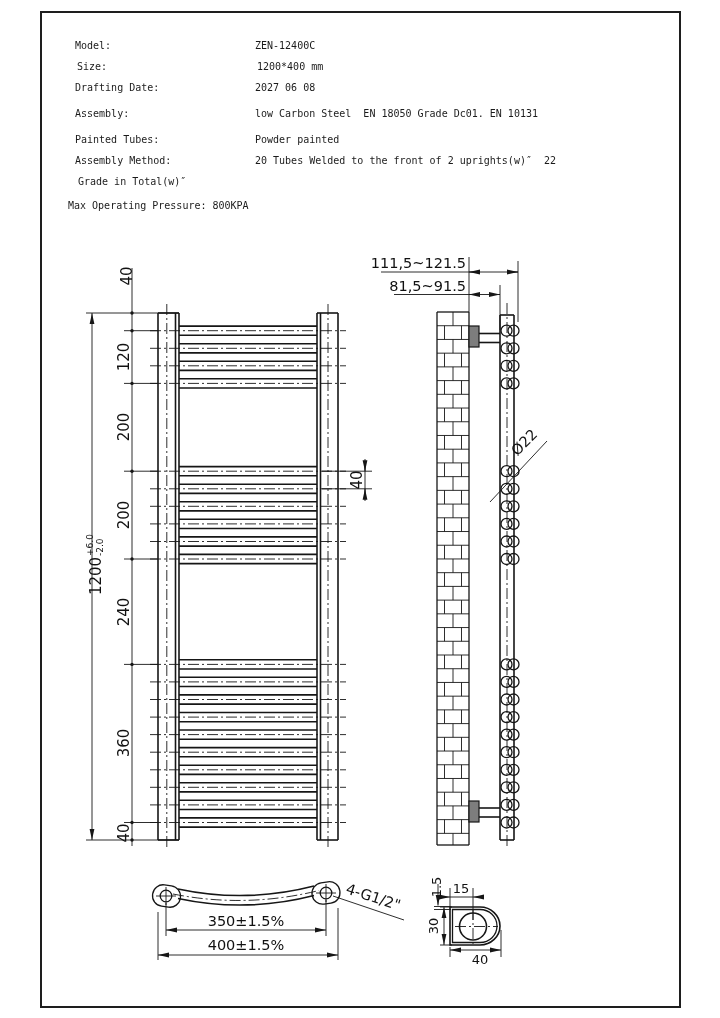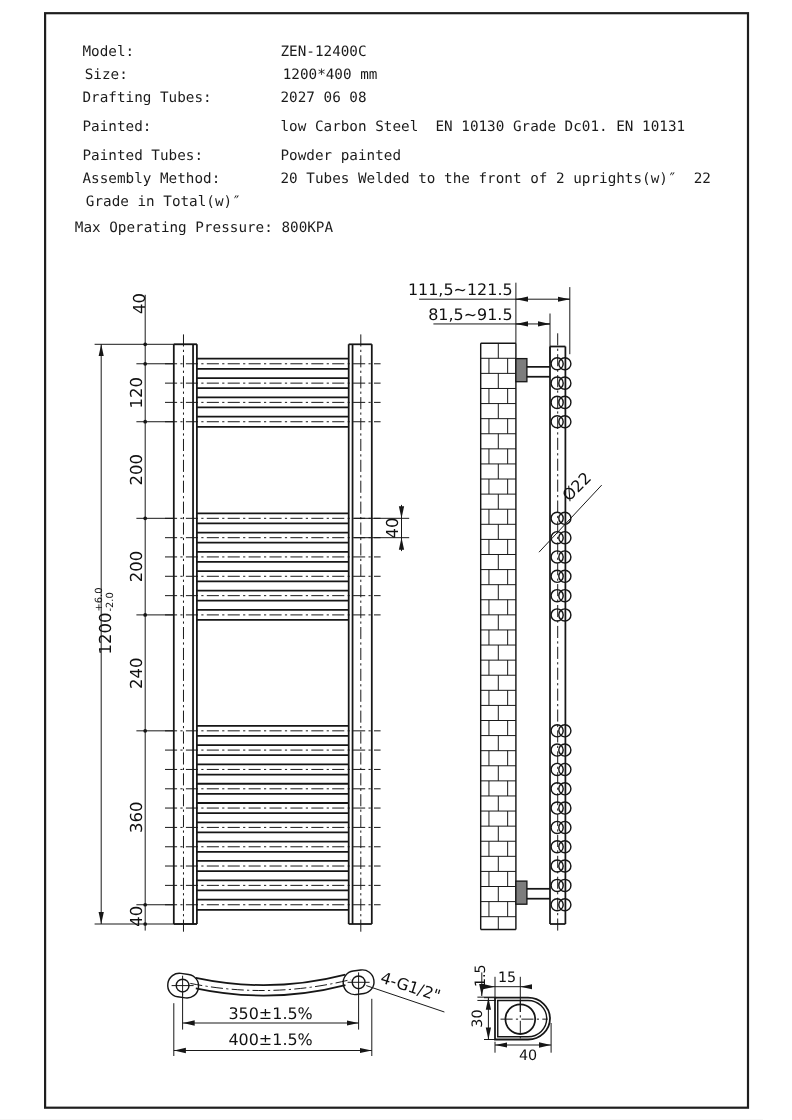--- a/index.html
+++ b/index.html
@@ -1,20 +1,20 @@
 <!DOCTYPE html>
 <html><head>
 <meta charset="utf-8">
 <style>
   html,body{margin:0;padding:0;background:#e8e8e8;}
   .page{position:relative;width:720px;height:1018px;background:#ffffff;overflow:hidden;}
   .frame{position:absolute;left:40px;top:11px;width:637px;height:993px;border:2px solid #1e1e1e;}
   .hdr{position:absolute;left:0;top:0;width:720px;}
   .hrow{position:absolute;font-family:"DejaVu Sans Mono","Liberation Mono",monospace;
-        font-size:13px;color:#1b1b1b;white-space:pre;}
+        font-size:10px;color:#1b1b1b;white-space:pre;}
   .hrow .lab{display:inline-block;width:180px;}
   svg{position:absolute;left:0;top:0;}
   .ln-obj{stroke:#161616;stroke-width:1.6;fill:none;}
   .ln-med{stroke:#161616;stroke-width:1.3;fill:none;}
   .ln-thin{stroke:#161616;stroke-width:0.9;fill:none;}
   .ln-cl{stroke:#161616;stroke-width:0.9;fill:none;stroke-dasharray:11 3 2 3;}
   .txt{font-family:"DejaVu Sans","Liberation Sans",sans-serif;fill:#111;}
   .t15{font-size:15px;}
   .t14{font-size:14.5px;}
   .t13{font-size:13px;}
@@ -22,22 +22,22 @@
 </style>
 </head>
 <body>
 
 <div class="page">
   <div class="frame"></div>
 
   <div class="hdr">
     <div class="hrow" style="left:75px;top:40px"><span class="lab">Model:</span><span>ZEN-12400C</span></div>
     <div class="hrow" style="left:77px;top:61px"><span class="lab">Size:</span><span>1200*400 mm</span></div>
-    <div class="hrow" style="left:75px;top:82px"><span class="lab">Drafting Tubes:</span><span>2027 06 08</span></div>
-    <div class="hrow" style="left:75px;top:108px"><span class="lab">Painted:</span><span>low Carbon Steel  EN 10130 Grade Dc01. EN 10131</span></div>
+    <div class="hrow" style="left:75px;top:82px"><span class="lab">Drafting Date:</span><span>2027 06 08</span></div>
+    <div class="hrow" style="left:75px;top:108px"><span class="lab">Assembly:</span><span>low Carbon Steel  EN 18050 Grade Dc01. EN 10131</span></div>
     <div class="hrow" style="left:75px;top:134px"><span class="lab">Painted Tubes:</span><span>Powder painted</span></div>
     <div class="hrow" style="left:75px;top:155px"><span class="lab">Assembly Method:</span><span>20 Tubes Welded to the front of 2 uprights(w)″  22</span></div>
     <div class="hrow" style="left:78px;top:176px">Grade in Total(w)″</div>
     <div class="hrow" style="left:68px;top:200px">Max Operating Pressure: 800KPA</div>
   </div>
 
   <svg id="dwg" width="720" height="1018" viewBox="0 0 720 1018">
     <defs>
       <marker id="ar" markerWidth="11" markerHeight="6" refX="11" refY="3" orient="auto-start-reverse" markerUnits="userSpaceOnUse">
         <path d="M0,0.6 L11,3 L0,5.4 Z" fill="#161616"></path>

